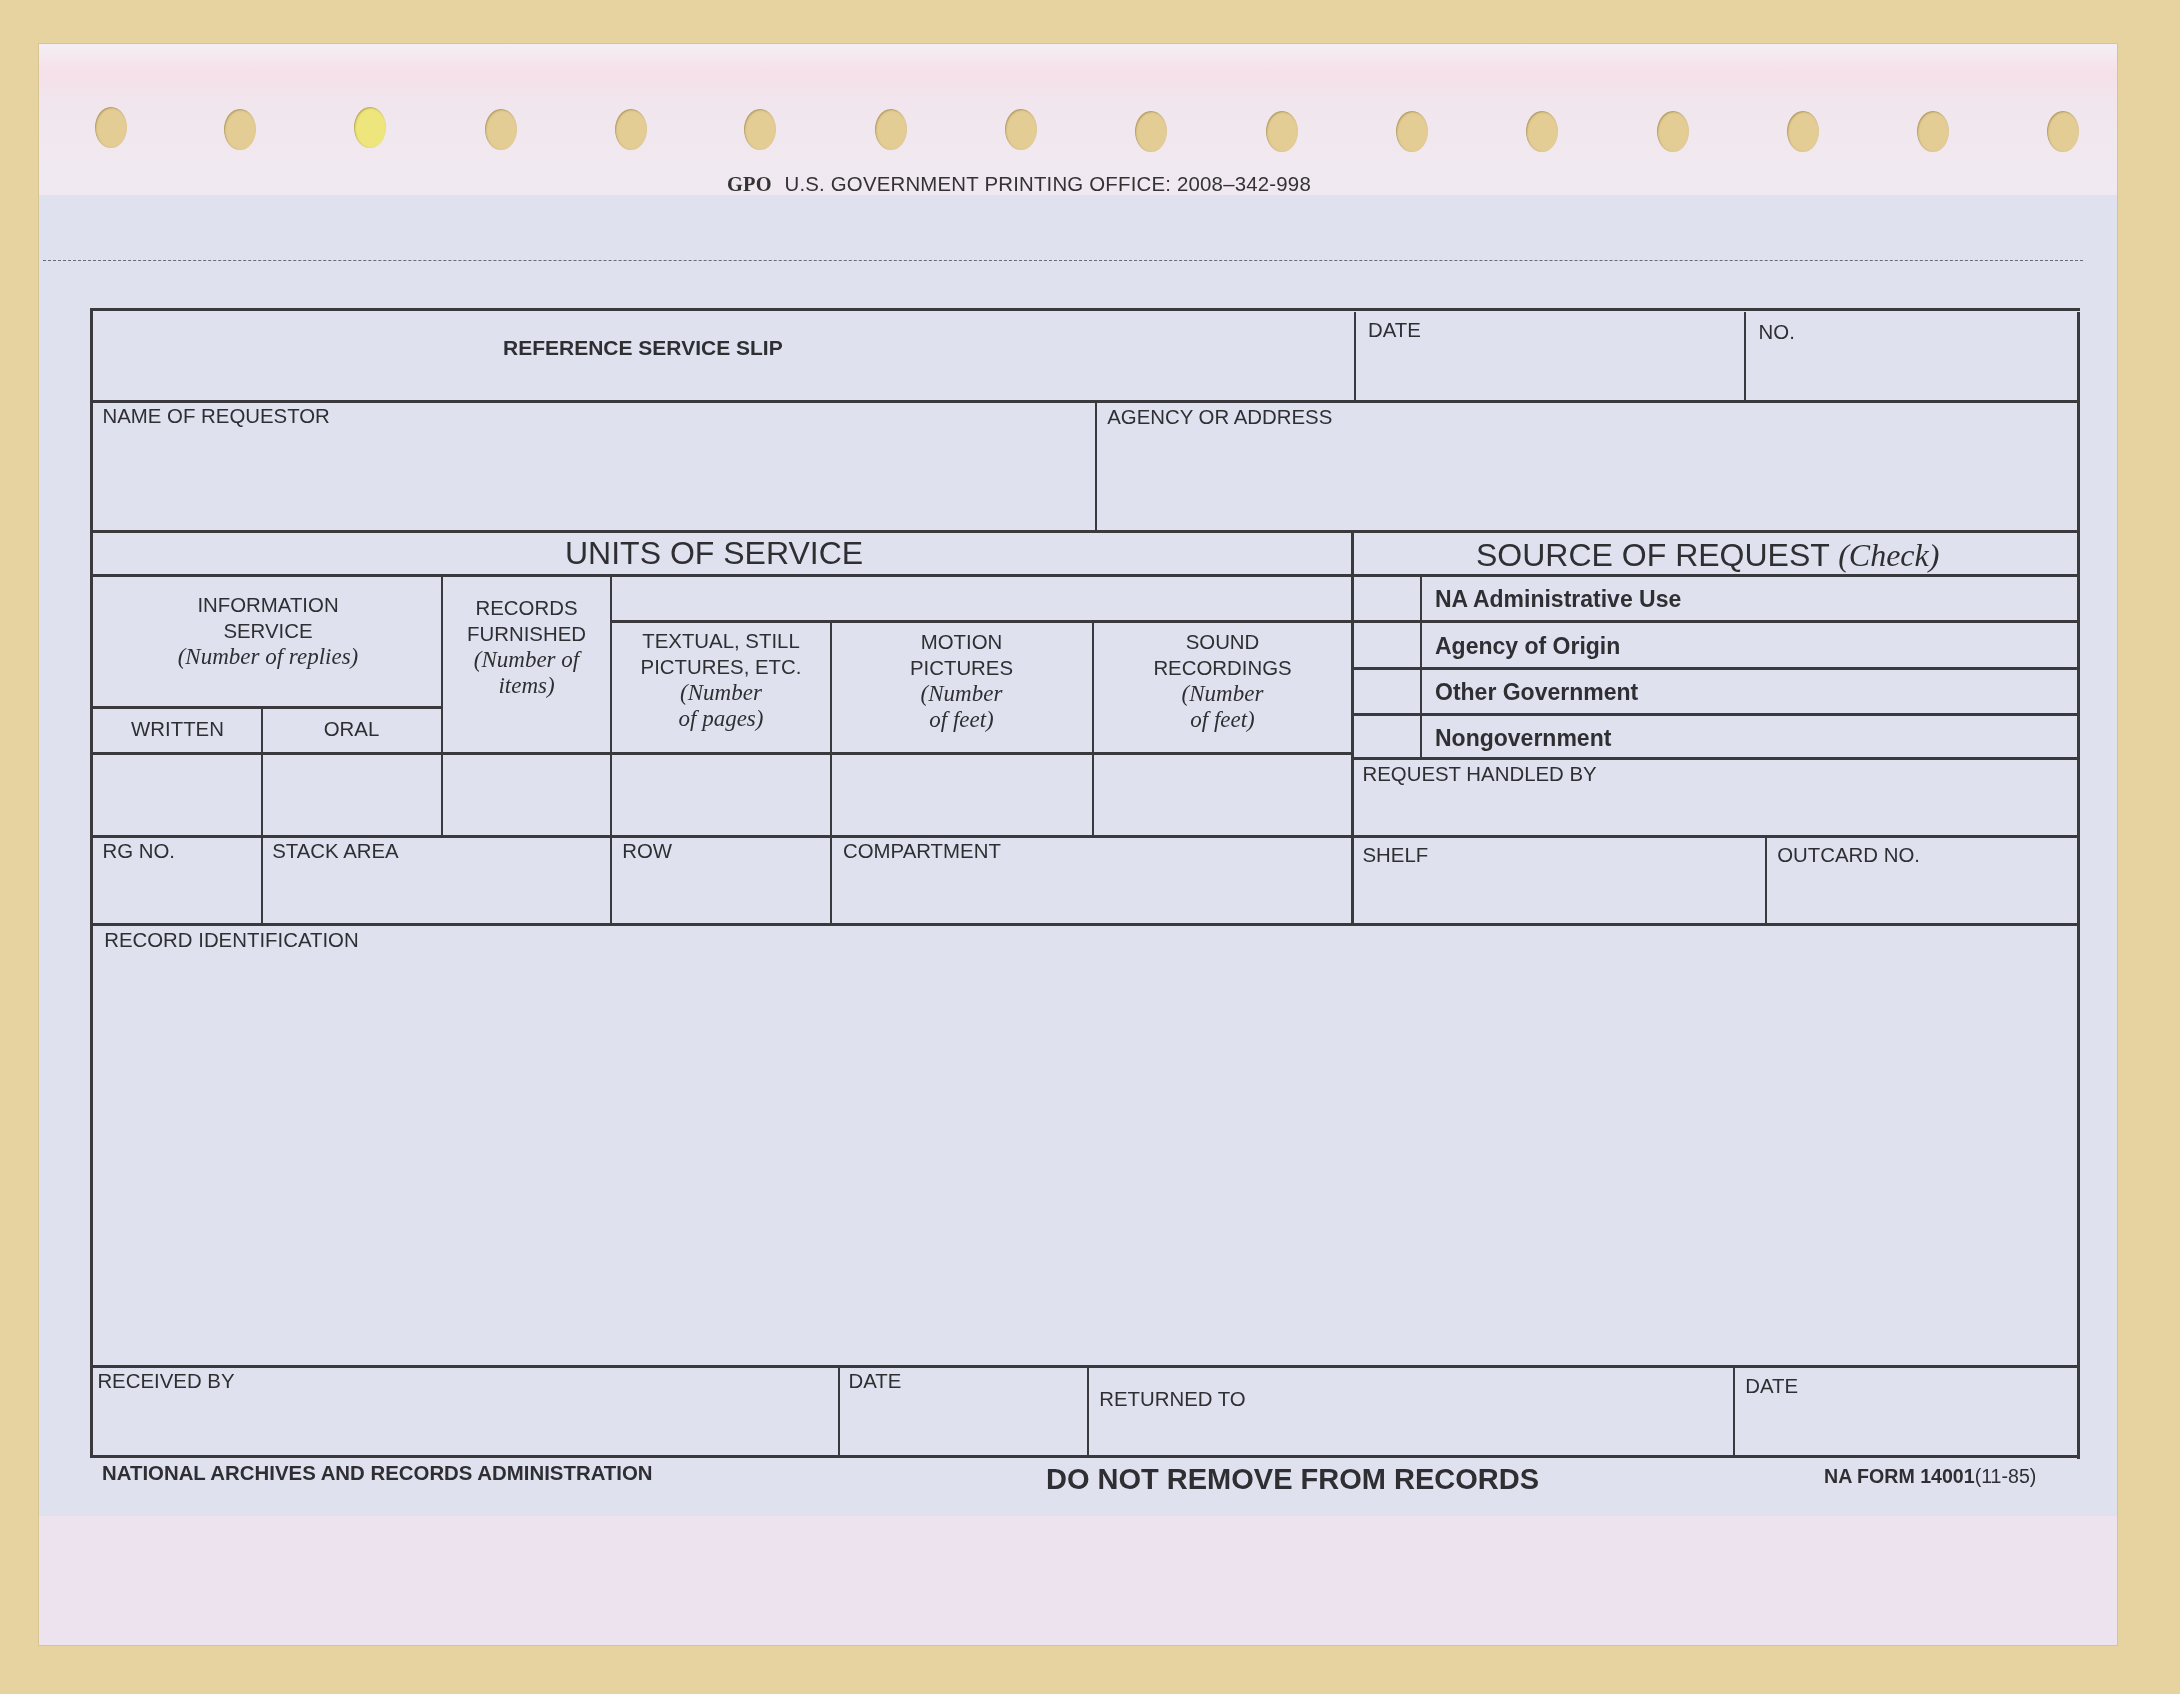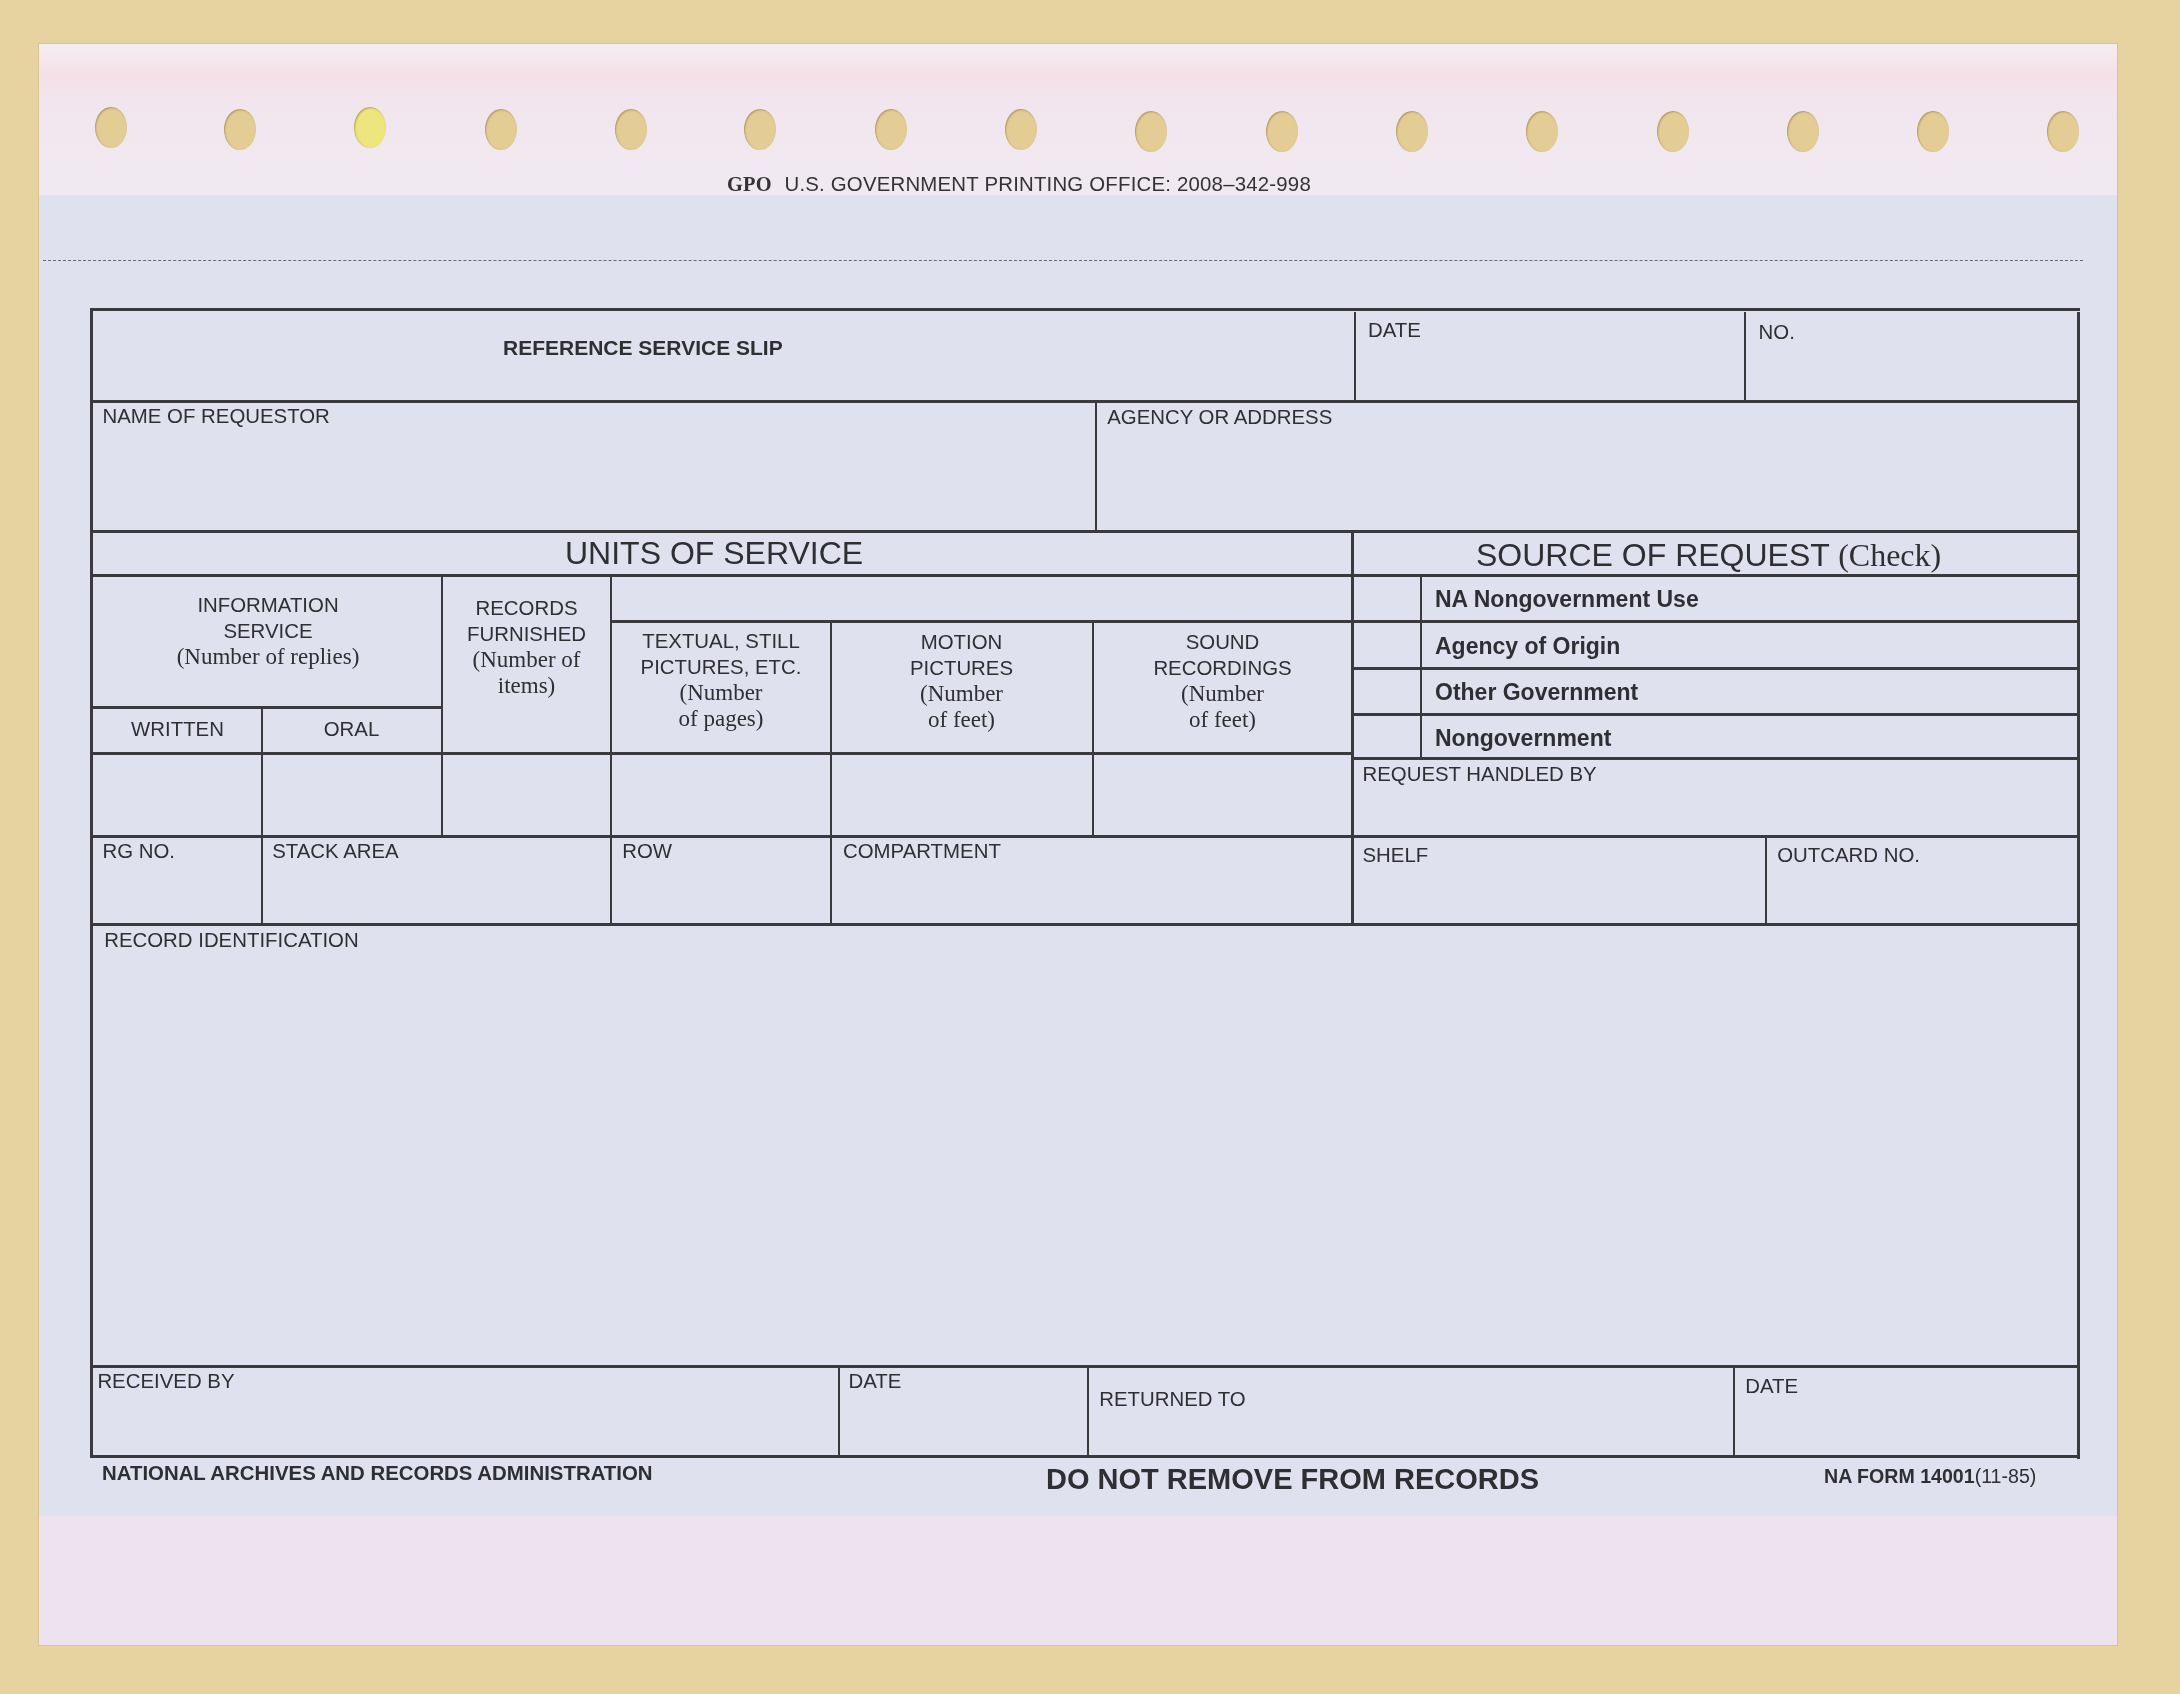--- a/index.html
+++ b/index.html
@@ -36,21 +36,21 @@
   .dashed {
     position:absolute; left:43px; top:260px; width:2040px; height:0;
     border-top:1.7px dashed #6a6a72;
   }
   .form { position:absolute; left:0; top:0; }
   .ln { position:absolute; background:#3a3a3e; }
   .lbl {
     position:absolute; font-size:20.4px; color:#2f2f33; white-space:nowrap;
   }
   .ctr { text-align:center; white-space:normal; line-height:25.6px; }
-  .ital { font-family:"Liberation Serif", serif; font-size:23px; }
+  .ital { font-family:"Liberation Serif", serif; font-style:italic; font-size:23px; }
   .bold { font-weight:bold; }
   .cell { position:absolute; }
   .title { font-size:21px; font-weight:bold; }
   .big { font-size:32px; }
 </style>
 </head>
 <body>
 
 <div class="paper">
   <div class="pink-top"></div>
@@ -168,21 +168,21 @@
   <div class="cell" style="left:1094px;top:755px;width:257px;height:80px"></div>
 
   <div class="ln" style="left:1354px;top:620px;width:725px;height:2.6px"></div>
   <div class="ln" style="left:1354px;top:667px;width:725px;height:2.6px"></div>
   <div class="ln" style="left:1354px;top:713px;width:725px;height:2.6px"></div>
   <div class="ln" style="left:1354px;top:757px;width:725px;height:2.6px"></div>
   <div class="ln" style="left:1420px;top:577px;width:1.7px;height:182px"></div>
 
   <div class="cell" style="left:1354px;top:577px;width:723px;height:43px">
     <div class="cell" style="left:0;top:0;width:66px;height:43px"></div>
-    <div class="lbl bold" style="left:81px;top:9.4px;font-size:23px">NA Nongovernment Use</div>
+    <div class="lbl bold" style="left:81px;top:9.4px;font-size:23px">NA Administrative Use</div>
   </div>
   <div class="cell" style="left:1354px;top:623px;width:617px;height:44px">
     <div class="cell" style="left:0;top:0;width:66px;height:44px"></div>
     <div class="lbl bold" style="left:81px;top:10.2px;font-size:23px">Agency of Origin</div>
   </div>
   <div class="cell" style="left:1354px;top:670px;width:723px;height:43px">
     <div class="cell" style="left:0;top:0;width:66px;height:43px"></div>
     <div class="lbl bold" style="left:81px;top:9.4px;font-size:23px">Other Government</div>
   </div>
   <div class="cell" style="left:1354px;top:716px;width:690px;height:42px">

